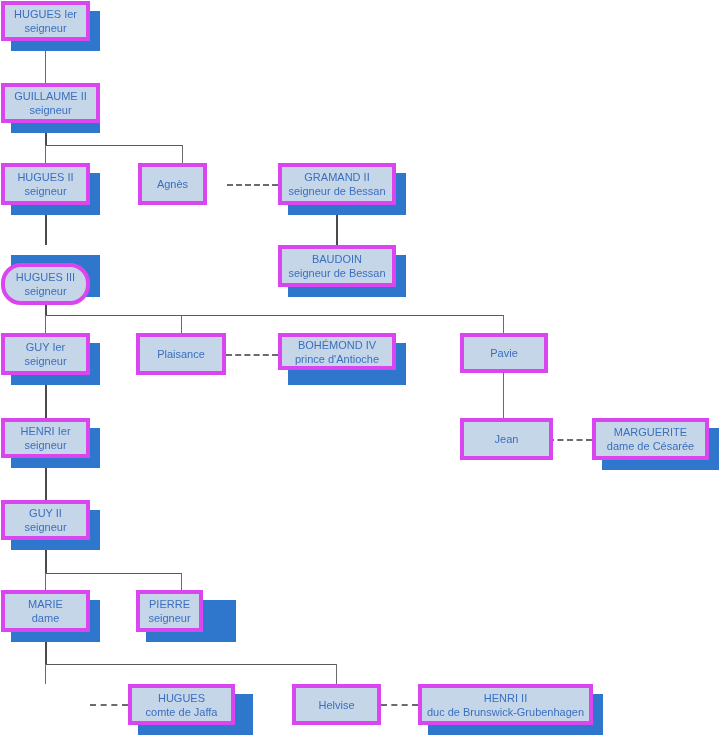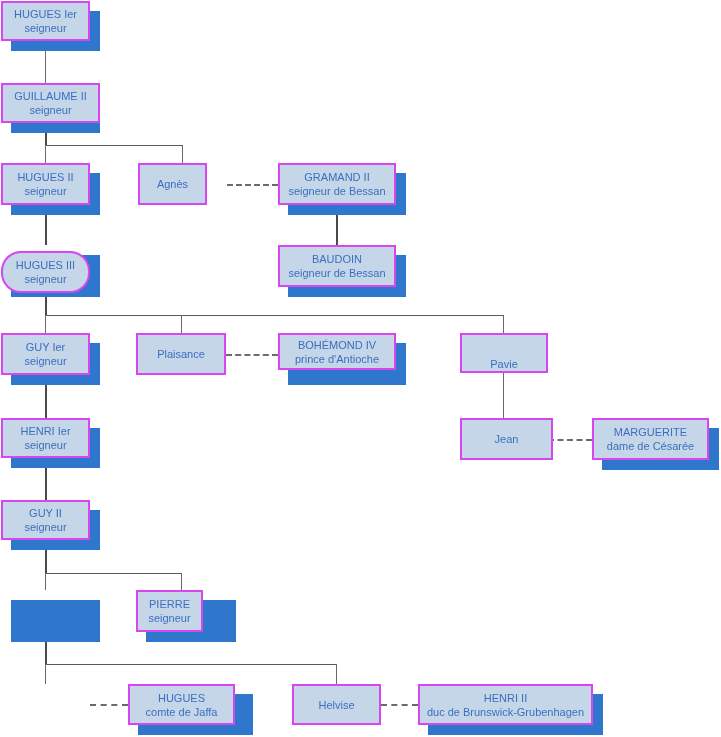--- a/index.html
+++ b/index.html
@@ -29,21 +29,21 @@
     position: absolute;
     height: 0;
     border-top: 2px dashed #6b6b6b;
   }
 
   
   .node {
     position: absolute;
     box-sizing: border-box;
     background: #c6d6e9;
-    border: 2px solid #d946ef;
+    border: 4px solid #d946ef;
     display: flex;
     flex-direction: column;
     align-items: center;
     justify-content: center;
     color: #3a6fbf;
     font-size: 11px;
     line-height: 14px;
     text-align: center;
     z-index: 3;
   }
@@ -137,21 +137,21 @@
 
   <div class="node" style="left:138px; top:163px; width:69px; height:42px;">
     <span class="l1">Agnès</span>
   </div>
 
   <div class="node" style="left:278px; top:163px; width:118px; height:42px;">
     <span class="l1">GRAMAND II</span>
     <span class="l2">seigneur de Bessan</span>
   </div>
 
-  <div class="node" style="left:1px; top:251px; width:89px; height:42px;border-radius:20px;">
+  <div class="node" style="left:1px; top:263px; width:89px; height:42px;border-radius:20px;">
     <span class="l1">HUGUES III</span>
     <span class="l2">seigneur</span>
   </div>
 
   <div class="node" style="left:278px; top:245px; width:118px; height:42px;">
     <span class="l1">BAUDOIN</span>
     <span class="l2">seigneur de Bessan</span>
   </div>
 
   <div class="node" style="left:1px; top:333px; width:89px; height:42px;">
@@ -161,21 +161,21 @@
 
   <div class="node" style="left:136px; top:333px; width:90px; height:42px;">
     <span class="l1">Plaisance</span>
   </div>
 
   <div class="node" style="left:278px; top:333px; width:118px; height:37px;">
     <span class="l1">BOHÉMOND IV</span>
     <span class="l2">prince d'Antioche</span>
   </div>
 
-  <div class="node" style="left:460px; top:333px; width:88px; height:40px;justify-content:flex-end;">
+  <div class="node" style="left:460px; top:333px; width:88px; height:40px;">
     <span class="l1">Pavie</span>
   </div>
 
   <div class="node" style="left:1px; top:418px; width:89px; height:40px;">
     <span class="l1">HENRI Ier</span>
     <span class="l2">seigneur</span>
   </div>
 
   <div class="node" style="left:460px; top:418px; width:93px; height:42px;">
     <span class="l1">Jean</span>
@@ -184,20 +184,24 @@
   <div class="node" style="left:592px; top:418px; width:117px; height:42px;">
     <span class="l1">MARGUERITE</span>
     <span class="l2">dame de Césarée</span>
   </div>
 
   <div class="node" style="left:1px; top:500px; width:89px; height:40px;">
     <span class="l1">GUY II</span>
     <span class="l2">seigneur</span>
   </div>
 
+  <div class="node" style="left:1px; top:590px; width:89px; height:42px;">
+    <span class="l1">MARIE</span>
+    <span class="l2">dame</span>
+  </div>
 
   <div class="node" style="left:136px; top:590px; width:67px; height:42px;">
     <span class="l1">PIERRE</span>
     <span class="l2">seigneur</span>
   </div>
 
 
   <div class="node" style="left:128px; top:684px; width:107px; height:41px;">
     <span class="l1">HUGUES</span>
     <span class="l2">comte de Jaffa</span>

